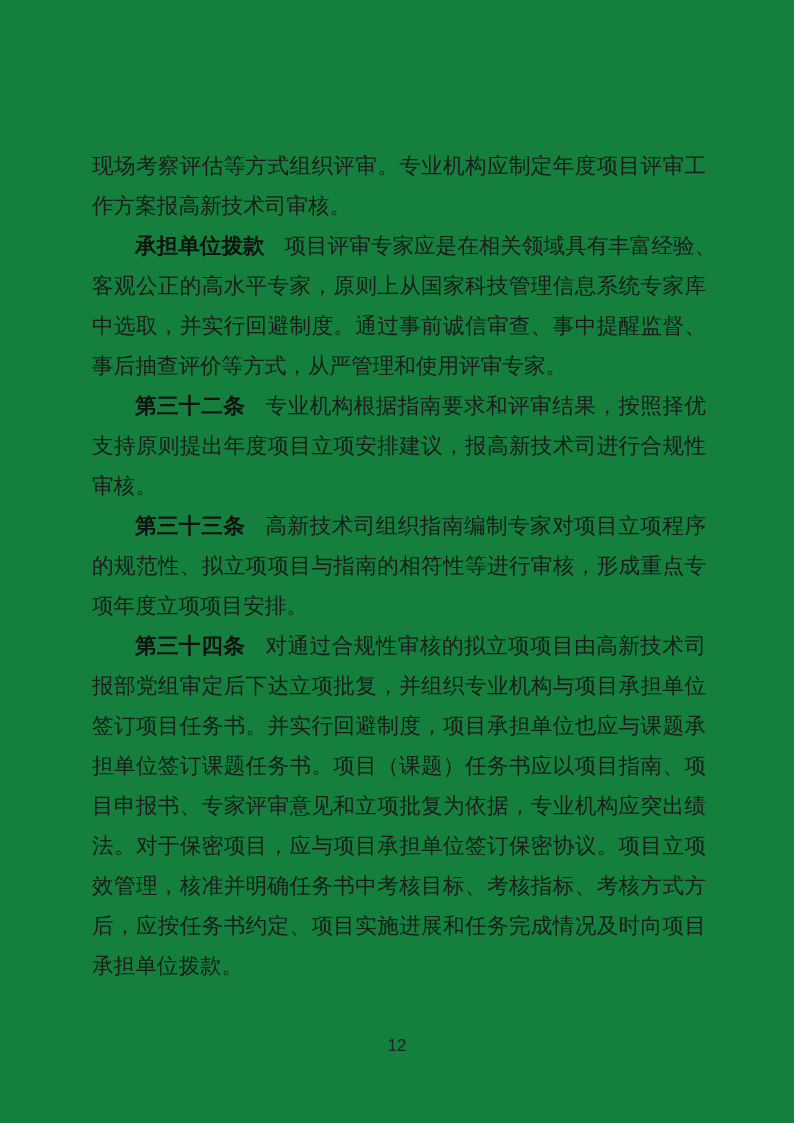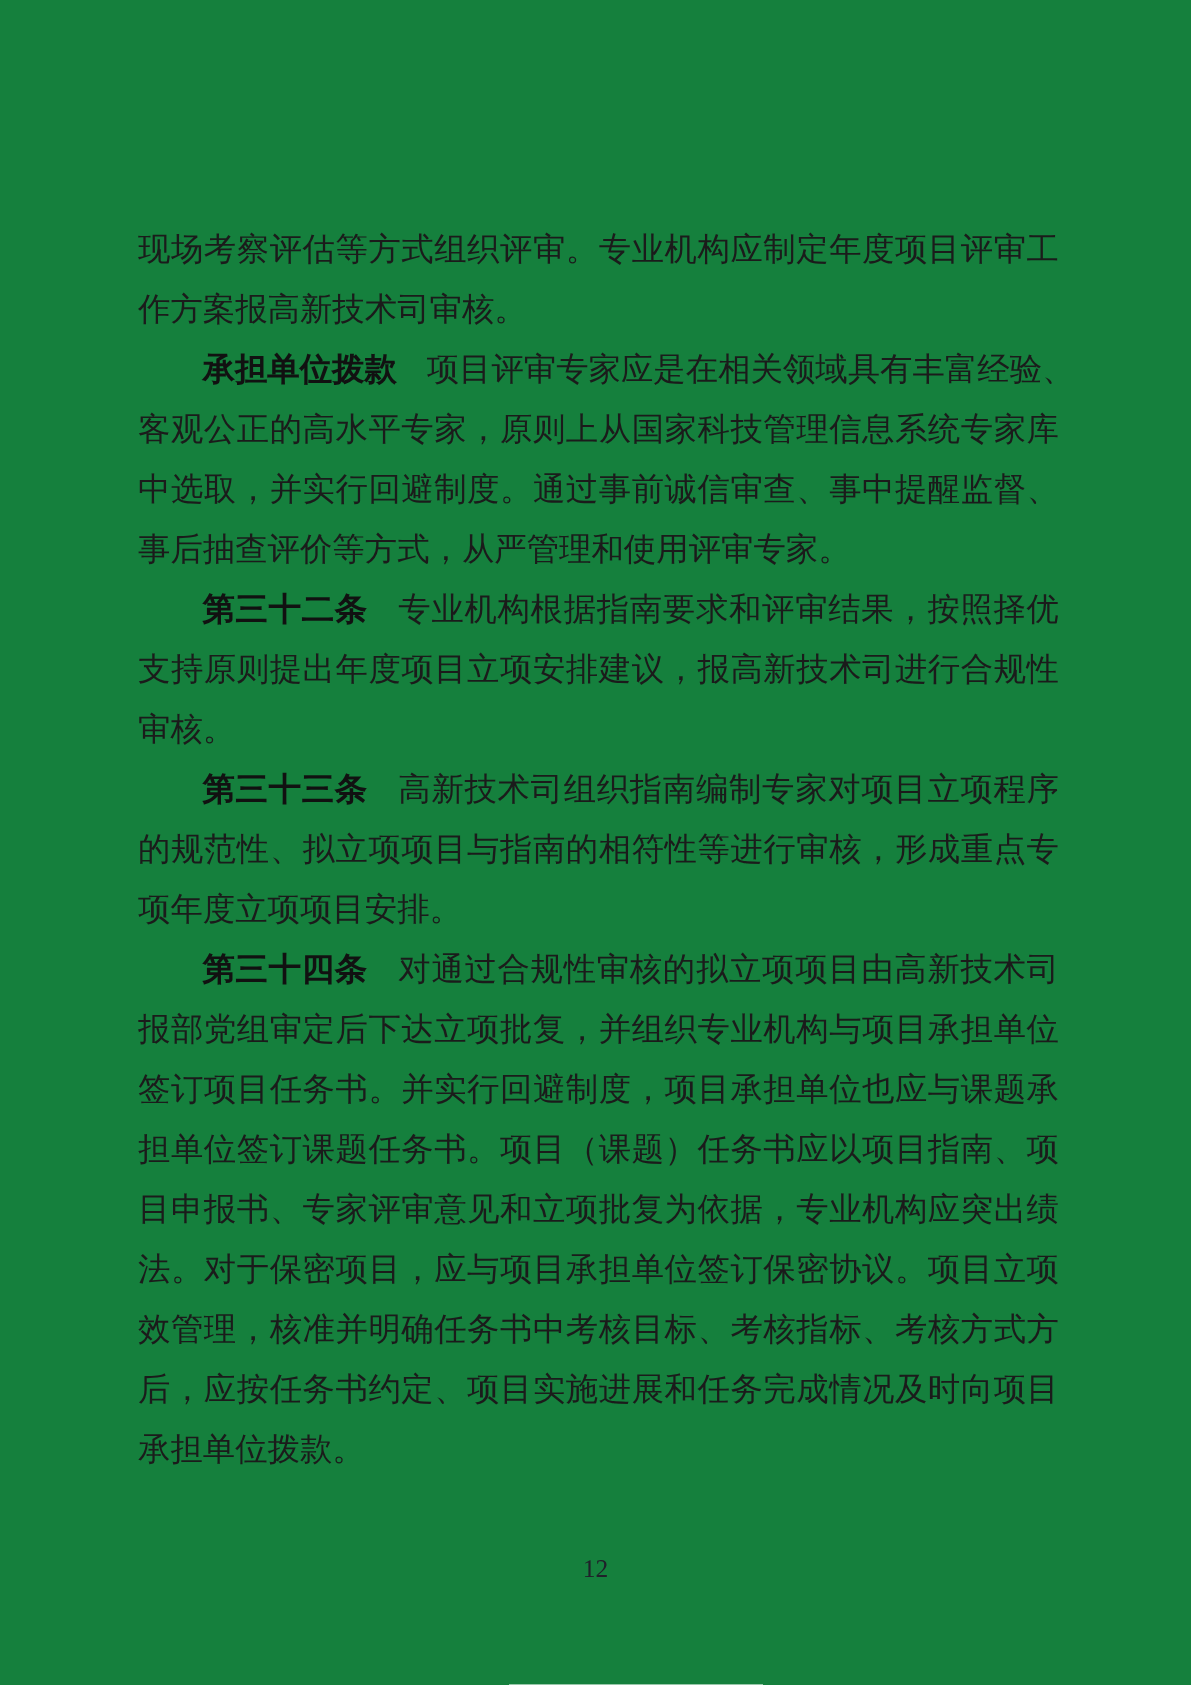--- a/index.html
+++ b/index.html
@@ -48,21 +48,21 @@
     width: 0.92em;
   }
   .page-number {
     position: absolute;
     left: 0;
     top: 1036px;
     width: 100%;
     text-align: center;
     font-size: 17px;
     color: #20202a;
-    font-family: Liberation Serif, serif;
+    font-family: Liberation Sans, sans-serif;
   }
 </style>
 </head>
 <body>
 
 <div class="page">
   <div class="text-block">
       <div class="line full"><span>现场考察评估等方式组织评审。专业机构应制定年度项目评审工</span></div>
       <div class="line"><span>作方案报高新技术司审核。</span></div>
       <div class="line full indent"><span class="article-no">承担单位拨款</span><span class="gap"></span><span>项目评审专家应是在相关领域具有丰富经验、</span></div>

